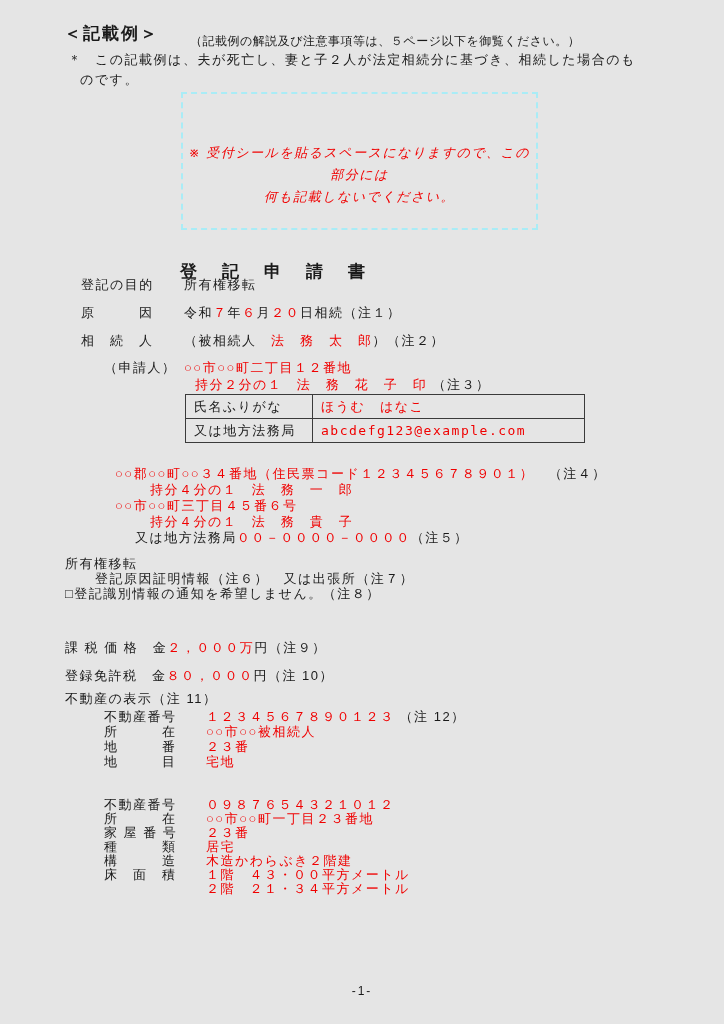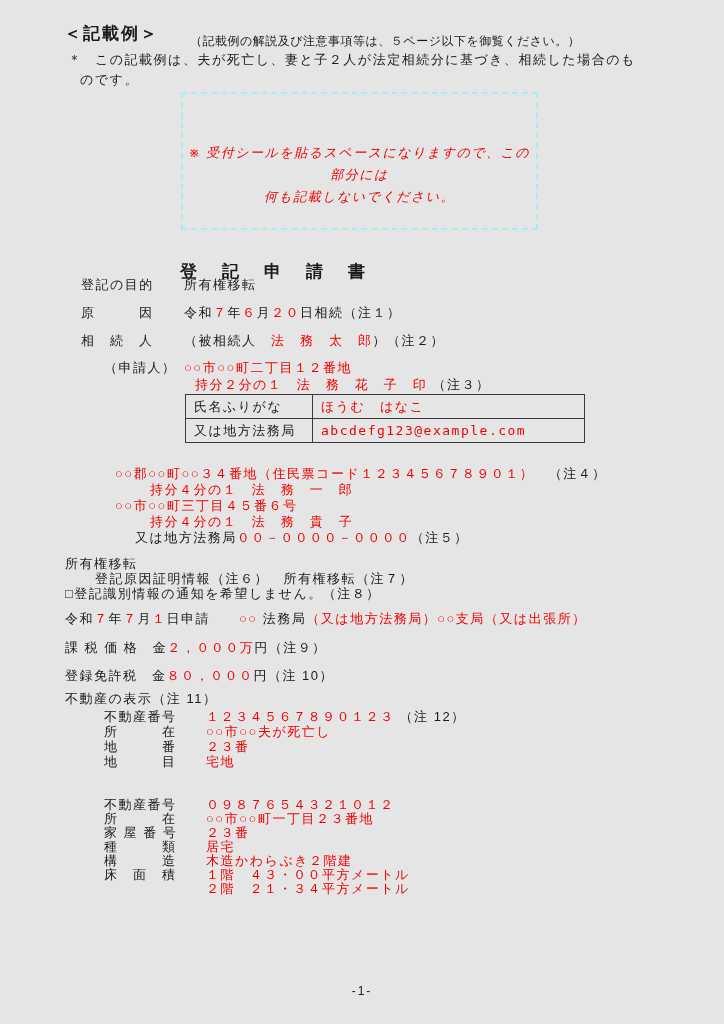--- a/index.html
+++ b/index.html
@@ -77,32 +77,31 @@
   </tbody>
     </table>
 
   <div class="line" style="top:466px;left:115px"><span class="c-red">○○郡○○町○○３４番地（住民票コード１２３４５６７８９０１）</span><span class="c-black">　（注４）</span></div>
   <div class="line c-red" style="top:482px;left:150px">持分４分の１　法　務　一　郎</div>
   <div class="line c-red" style="top:498px;left:115px">○○市○○町三丁目４５番６号</div>
   <div class="line c-red" style="top:514px;left:150px">持分４分の１　法　務　貴　子</div>
   <div class="line" style="top:530px;left:135px"><span class="c-black">又は地方法務局</span><span class="c-red">００－００００－００００</span><span class="c-black">（注５）</span></div>
 
   <div class="line" style="top:556px;left:65px">所有権移転</div>
-  <div class="line" style="top:571px;left:95px">登記原因証明情報（注６）　所有権移転（注７）</div>
+  <div class="line" style="top:571px;left:95px">登記原因証明情報（注６）　又は出張所（注７）</div>
   <div class="line" style="top:586px;left:65px">□登記識別情報の通知を希望しません。（注８）</div>
 
-  <div class="line" style="top:611px;left:65px"><span class="c-black">令和</span><span class="c-red">７</span><span class="c-black">年</span><span class="c-red">７</span><span class="c-black">月</span><span class="c-red">１</span><span class="c-black">日申請　　</span><span class="c-red">○○</span><span class="c-black"> 法務局</span><span class="c-red">（又は地方法務局）○○支局（又は出張所）</span></div>
 
   <div class="line" style="top:640px;left:65px"><span class="c-black">課 税 価 格　金</span><span class="c-red">２，０００万</span><span class="c-black">円（注９）</span></div>
   <div class="line" style="top:668px;left:65px"><span class="c-black">登録免許税　金</span><span class="c-red">８０，０００</span><span class="c-black">円（注 10）</span></div>
 
   <div class="line" style="top:691px;left:65px">不動産の表示（注 11）</div>
 
   <div class="line" style="top:709px;left:88px"><span class="lbl w102">不動産番号</span><span><span class="c-red">１２３４５６７８９０１２３</span><span class="c-black"> （注 12）</span></span></div>
-  <div class="line" style="top:724px;left:88px"><span class="lbl w102">所　　　在</span><span class="c-red">○○市○○夫が死亡し</span></div>
+  <div class="line" style="top:724px;left:88px"><span class="lbl w102">所　　　在</span><span class="c-red">○○市○○被相続人</span></div>
   <div class="line" style="top:739px;left:88px"><span class="lbl w102">地　　　番</span><span class="c-red">２３番</span></div>
   <div class="line" style="top:754px;left:88px"><span class="lbl w102">地　　　目</span><span class="c-red">宅地</span></div>
 
   <div class="line" style="top:797px;left:88px"><span class="lbl w102">不動産番号</span><span class="c-red">０９８７６５４３２１０１２</span></div>
   <div class="line" style="top:811px;left:88px"><span class="lbl w102">所　　　在</span><span class="c-red">○○市○○町一丁目２３番地</span></div>
   <div class="line" style="top:825px;left:88px"><span class="lbl w102">家 屋 番 号</span><span class="c-red">２３番</span></div>
   <div class="line" style="top:839px;left:88px"><span class="lbl w102">種　　　類</span><span class="c-red">居宅</span></div>
   <div class="line" style="top:853px;left:88px"><span class="lbl w102">構　　　造</span><span class="c-red">木造かわらぶき２階建</span></div>
   <div class="line" style="top:867px;left:88px"><span class="lbl w102">床　面　積</span><span class="c-red">１階　４３・００平方メートル</span></div>
   <div class="line" style="top:881px;left:88px"><span class="lbl w102"></span><span class="c-red">２階　２１・３４平方メートル</span></div>

